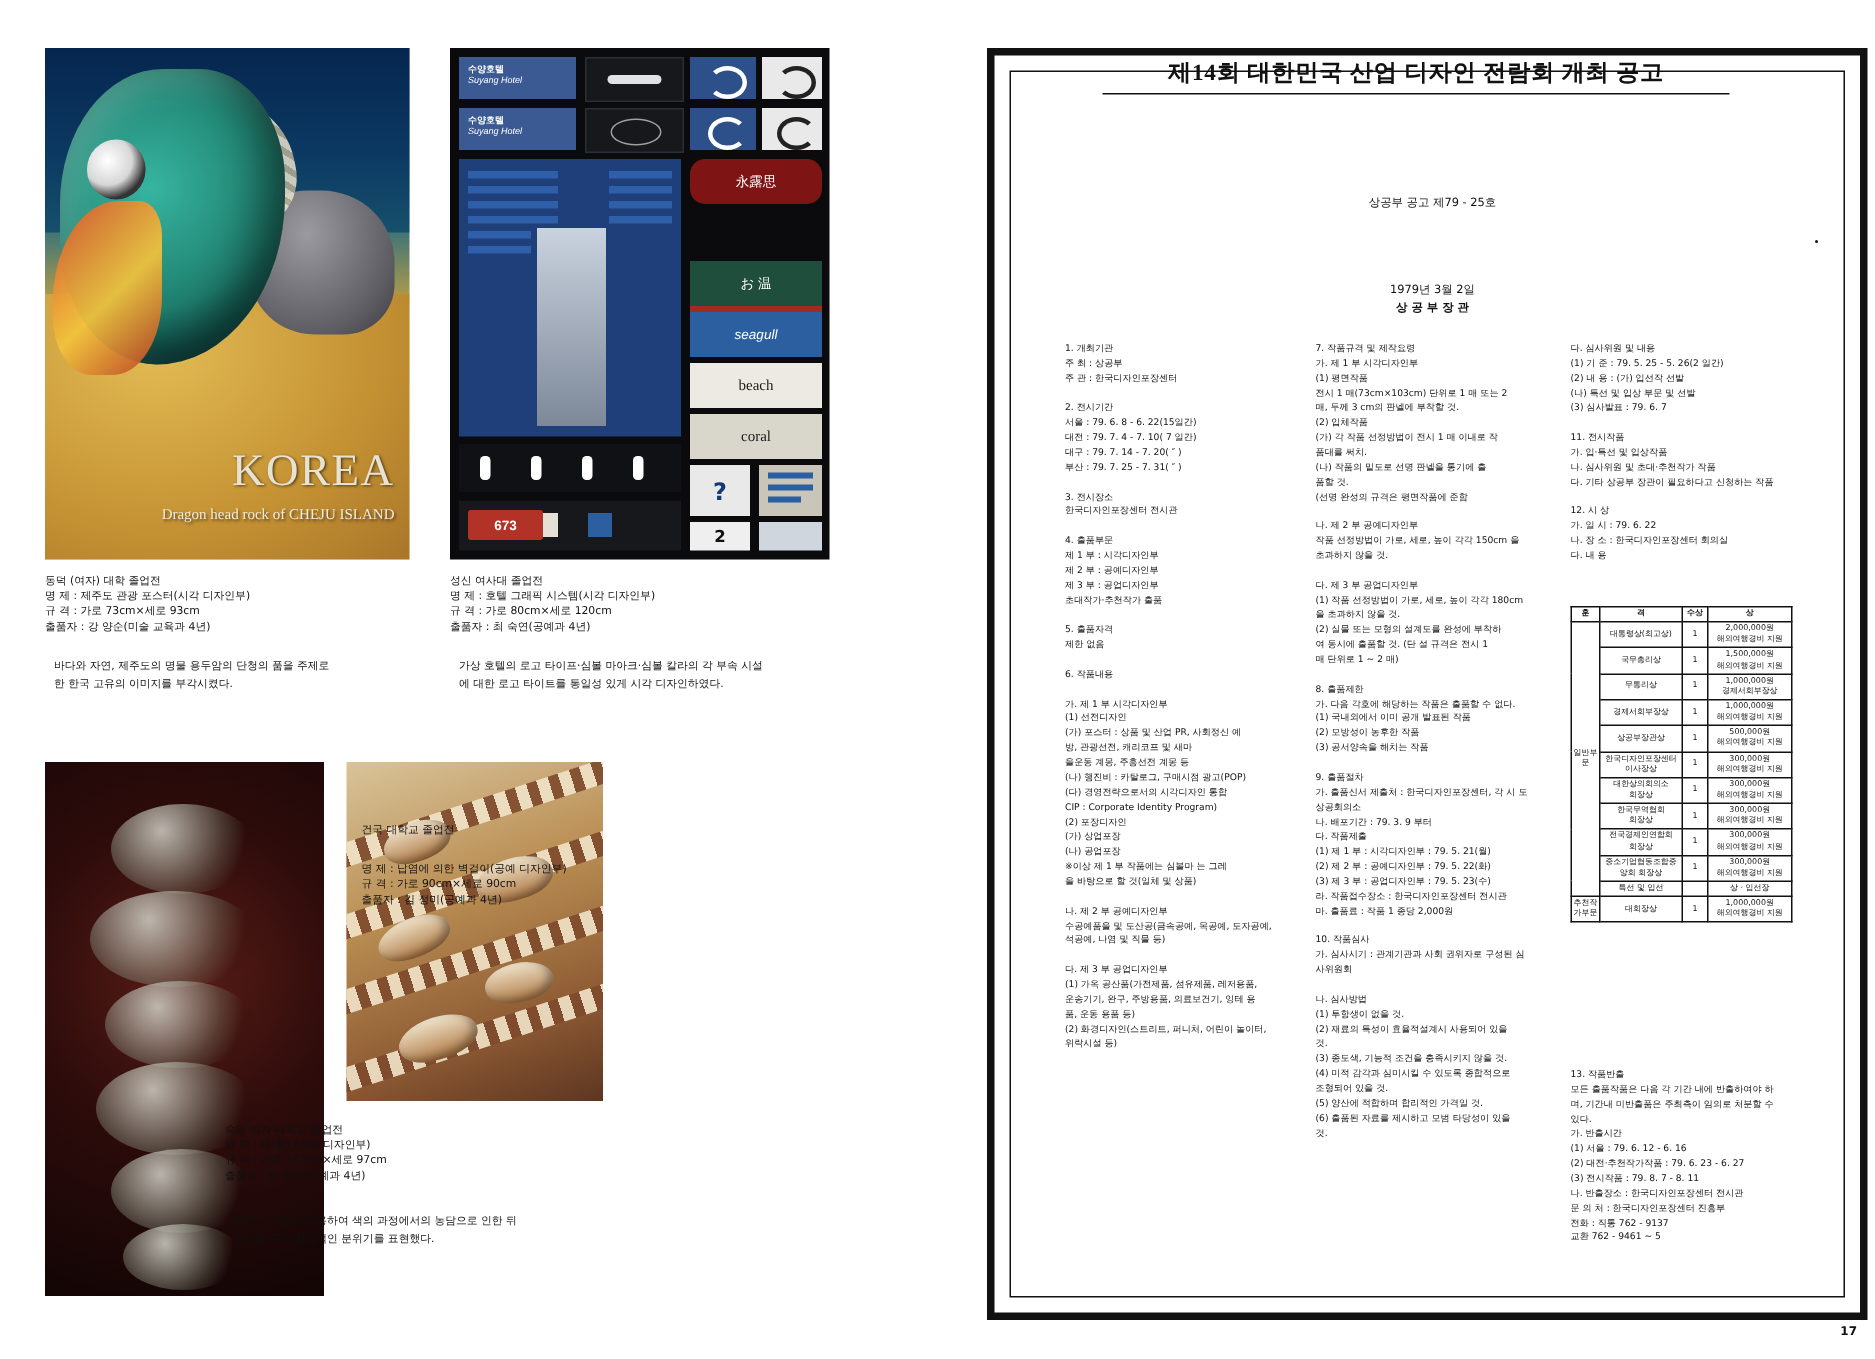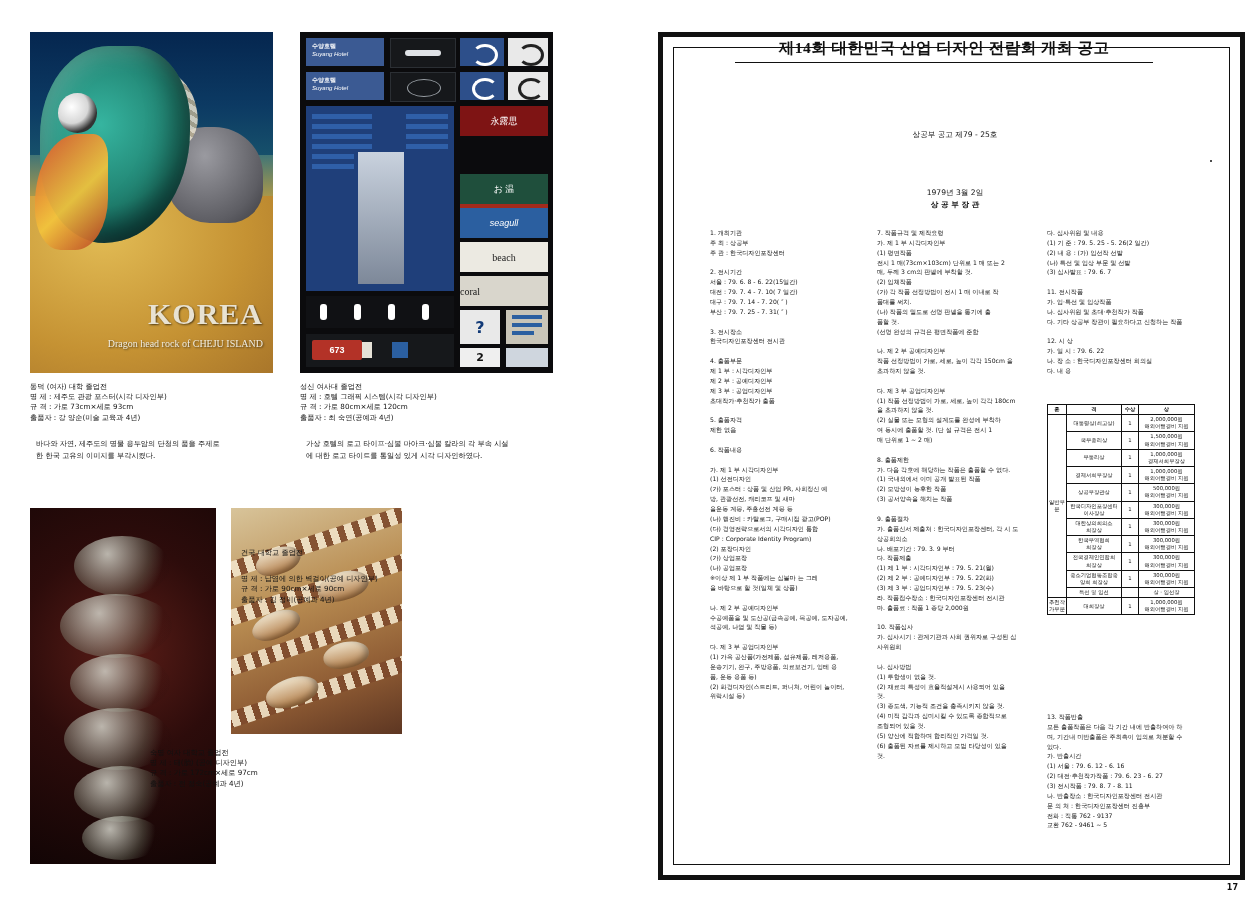--- a/index.html
+++ b/index.html
@@ -37,21 +37,21 @@
         box-shadow:inset -14px -10px 28px rgba(0,0,0,.45), inset 10px 8px 22px rgba(255,255,255,.2);}
   #fig1 .dragon:after{content:"";position:absolute;left:12%;top:24%;width:26%;height:20%;
         background:radial-gradient(circle at 35% 35%,#fff,#d7d7d7 45%,#333 70%);border-radius:50%;}
   #fig1 .fin{position:absolute;left:2%;top:30%;width:30%;height:34%;
         background:linear-gradient(135deg,#d94d2a,#f2c33c 55%,#b63a22);
         border-radius:60% 20% 45% 35%;opacity:.93;}
   #fig1 .scale{position:absolute;left:34%;top:10%;width:34%;height:26%;
         background:repeating-linear-gradient(45deg,#e9e2cf 0 5px,#b8ae93 5px 9px);
         border-radius:45% 55% 40% 50%;opacity:.85;transform:rotate(-12deg);}
   #fig1 .ktitle{position:absolute;right:10px;bottom:42px;font-family:"Liberation Serif",serif;
-        font-weight:bold;font-size:30px;letter-spacing:1px;color:#e8e2d2;
+        font-weight:normal;font-size:30px;letter-spacing:1px;color:#e8e2d2;
         text-shadow:1px 1px 2px rgba(0,0,0,.6);margin-left:14px;}
   #fig1 .ksub{position:absolute;right:10px;bottom:24px;font-family:"Liberation Serif",serif;
         font-size:10px;color:#f0ece0;text-shadow:1px 1px 2px rgba(0,0,0,.6);}
 
   
   #fig2{left:300px;top:32px;width:253px;height:341px;background:#0b0b0d;overflow:hidden;}
   #fig2 .cell{position:absolute;}
   .sw{font-size:6px;color:#fff;font-family:"Liberation Sans",sans-serif;}
 
   
@@ -151,36 +151,36 @@
         <div style="position:absolute;left:6px;top:28px;width:60px;height:5px;background:#2f5fa8;"></div>
         <div style="position:absolute;left:6px;top:38px;width:60px;height:5px;background:#2f5fa8;"></div>
         <div style="position:absolute;left:6px;top:48px;width:42px;height:5px;background:#2f5fa8;"></div>
         <div style="position:absolute;left:6px;top:58px;width:42px;height:5px;background:#2f5fa8;"></div>
         <div style="position:absolute;left:100px;top:8px;width:42px;height:5px;background:#2f5fa8;"></div>
         <div style="position:absolute;left:100px;top:18px;width:42px;height:5px;background:#2f5fa8;"></div>
         <div style="position:absolute;left:100px;top:28px;width:42px;height:5px;background:#2f5fa8;"></div>
         <div style="position:absolute;left:100px;top:38px;width:42px;height:5px;background:#2f5fa8;"></div>
       </div>
 
-      <div class="cell" style="left:160px;top:74px;width:88px;height:30px;background:#7e1414;display:flex;align-items:center;justify-content:center;">
+      <div class="cell" style="left:160px;top:74px;width:88px;height:30px;background:#7e1414;display:flex;align-items:center;justify-content:center;border-radius:10px;">
         <span class="sw" style="font-size:9px;">永露思</span>
       </div>
       <div class="cell" style="left:160px;top:108px;width:88px;height:30px;background:#a32a1c;display:flex;align-items:flex-start;justify-content:center;margin-top:42px;">
         <span class="sw" style="font-size:9px;">水 蓮</span>
       </div>
       <div class="cell" style="left:160px;top:142px;width:88px;height:30px;background:#1f4f3c;display:flex;align-items:center;justify-content:center;">
         <span class="sw" style="font-size:9px;">お 温</span>
       </div>
       <div class="cell" style="left:160px;top:176px;width:88px;height:30px;background:#2b5fa0;display:flex;align-items:center;justify-content:center;">
         <span class="sw" style="font-size:9px;font-style:italic;">seagull</span>
       </div>
       <div class="cell" style="left:160px;top:210px;width:88px;height:30px;background:#eceae2;display:flex;align-items:center;justify-content:center;">
         <span class="sw" style="font-size:10px;color:#1a1a1a;font-family:'Liberation Serif',serif;">beach</span>
       </div>
-      <div class="cell" style="left:160px;top:244px;width:88px;height:30px;background:#d9d6cc;display:flex;align-items:center;">
+      <div class="cell" style="left:160px;top:244px;width:88px;height:30px;background:#d9d6cc;display:flex;align-items:center;justify-content:center;">
         <span class="sw" style="font-size:10px;color:#1a1a1a;font-family:'Liberation Serif',serif;">coral</span>
       </div>
 
       <div class="cell" style="left:6px;top:264px;width:148px;height:32px;background:#101114;">
         <div style="position:absolute;left:14px;top:8px;width:7px;height:16px;background:#fff;border-radius:3px;"></div>
         <div style="position:absolute;left:48px;top:8px;width:7px;height:16px;background:#fff;border-radius:3px;"></div>
         <div style="position:absolute;left:82px;top:8px;width:7px;height:16px;background:#fff;border-radius:3px;"></div>
         <div style="position:absolute;left:116px;top:8px;width:7px;height:16px;background:#fff;border-radius:3px;"></div>
       </div>
       <div class="cell" style="left:160px;top:278px;width:40px;height:34px;background:#e9e9e9;display:flex;align-items:center;justify-content:center;">
@@ -234,20 +234,22 @@
     </div>
     <div class="cap" style="left:241px;top:548px;width:280px;">건국 대학교 졸업전</div>
     <div class="cap" style="left:241px;top:574px;width:280px;">명  제 : 납염에 의한 벽걸이(공예 디자인부)
 규  격 : 가로 90cm×세로 90cm
 출품자 : 김 정미(공예과 4년)</div>
 
     <div class="cap" style="left:150px;top:748px;width:280px;">숙명 여자 대학교  졸업전</div>
     <div class="cap" style="left:150px;top:758px;width:280px;">명  제 : 태(胎)  (공예 디자인부)
 규  격 : 가로 172cm×세로 97cm
 출품자 : 전 정숙(공예과 4년)</div>
+    <div class="cap body" style="left:156px;top:808px;width:276px;">홀치기 기법을 이용하여 색의 과정에서의 농담으로 인한 뒤
+앙스를 주어 환상적인 분위기를 표현했다.</div>
   </div>
 
   <div class="right-page">
     <div class="doc-border">
       <div class="doc-inner"></div>
     </div>
 
     <div class="doc-title">제14회 대한민국 산업 디자인 전람회 개최 공고</div>
     <div class="doc-title-rule"></div>
 

